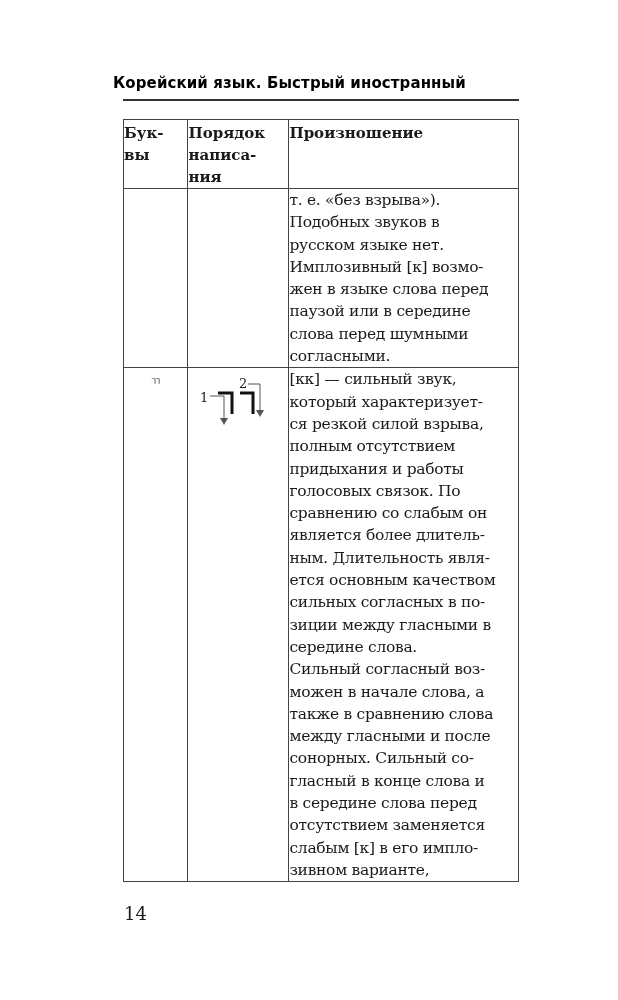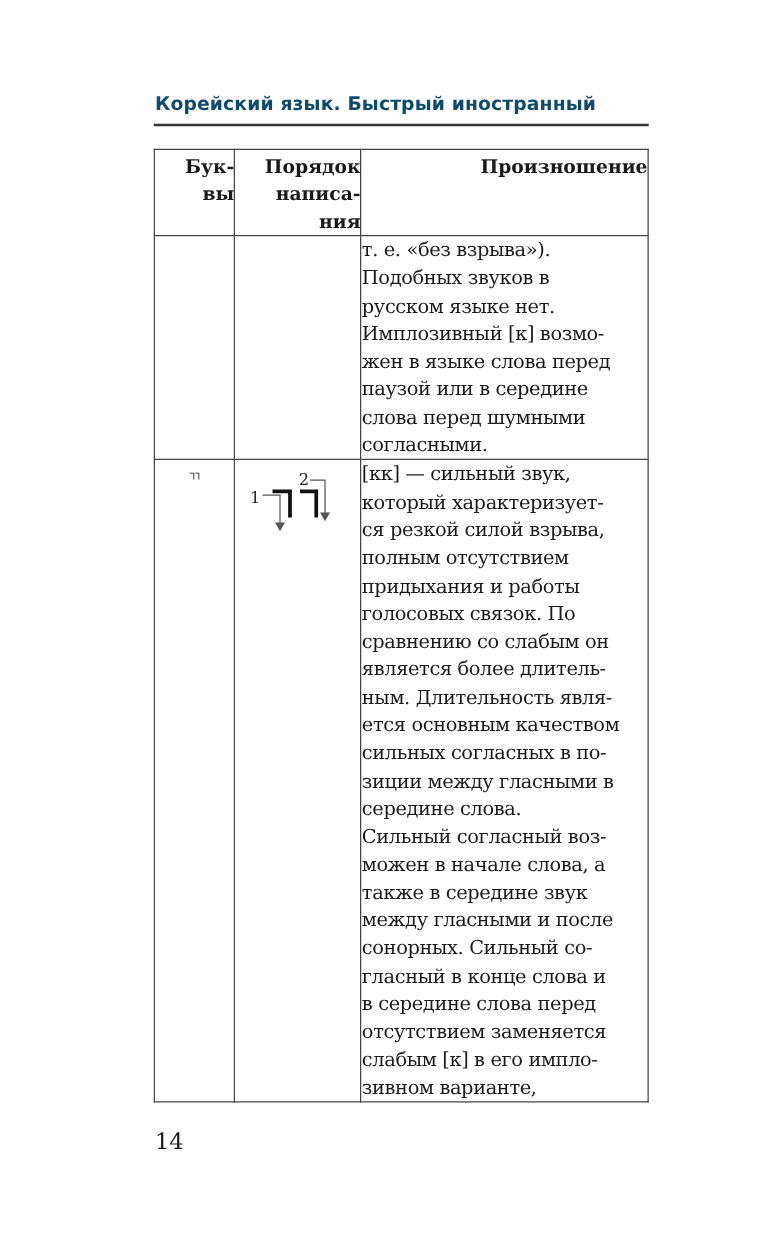--- a/index.html
+++ b/index.html
@@ -1,31 +1,31 @@
 <!DOCTYPE html>
 <html><head>
   <meta charset="utf-8">
   <style>
     html, body { margin: 0; padding: 0; background: #ffffff; }
     body { width: 618px; height: 1000px; position: relative; overflow: hidden; color: #1a1a1a; }
     .running-head {
-      position: absolute; left: 124px; top: 74px;
+      position: absolute; left: 113px; top: 74px;
       font-family: "DejaVu Sans", sans-serif; font-weight: bold; font-size: 15px; letter-spacing: 0.1px;
-      color: #0c4a6e;
+      color: #000000;
     }
     .head-rule { position: absolute; left: 123px; top: 99px; width: 396px; height: 2px; background: #333; }
     table.main {
       position: absolute; left: 123px; top: 119px; width: 396px;
       border-collapse: collapse;
       font-family: "DejaVu Serif", serif;
     }
     table.main td, table.main th {
       border: 1.5px solid #444; vertical-align: top; padding: 0;
     }
-    th { font-weight: bold; font-size: 15px; line-height: 22px; text-align: right; padding-top: 2px !important; }
+    th { font-weight: bold; font-size: 15px; line-height: 22px; text-align: left; padding-top: 2px !important; }
     col.c1 { width: 65px; } col.c2 { width: 101px; } col.c3 { width: 230px; }
     .hdr-row th { height: 64px; }
     .body-text { font-size: 15.5px; line-height: 22.3px; padding: 1px 4px 2px 6px; text-align: left; font-family: "DejaVu Serif", serif; letter-spacing: -0.3px; }
     .line { display: block; white-space: nowrap; }
     .letter { font-size: 11px; text-align: center; padding-top: 6px !important; font-family: "DejaVu Sans", sans-serif; }
     .stroke-diagram { position: relative; height: 60px; }
     .page-number {
       position: absolute; left: 124px; top: 903px;
       font-family: "DejaVu Serif", serif; font-weight: normal; font-size: 18px;
     }
@@ -101,21 +101,21 @@
       <span class="line">голосовых связок. По</span>
       <span class="line">сравнению со слабым он</span>
       <span class="line">является более длитель-</span>
       <span class="line">ным. Длительность явля-</span>
       <span class="line">ется основным качеством</span>
       <span class="line">сильных согласных в по-</span>
       <span class="line">зиции между гласными в</span>
       <span class="line">середине слова.</span>
       <span class="line">Сильный согласный воз-</span>
       <span class="line">можен в начале слова, а</span>
-      <span class="line">также в середине звук</span>
+      <span class="line">также в сравнению слова</span>
       <span class="line">между гласными и после</span>
       <span class="line">сонорных. Сильный со-</span>
       <span class="line">гласный в конце слова и</span>
       <span class="line">в середине слова перед</span>
       <span class="line">отсутствием заменяется</span>
       <span class="line">слабым [к] в его импло-</span>
       <span class="line">зивном варианте,</span>
     </td>
   </tr>
 </tbody>

